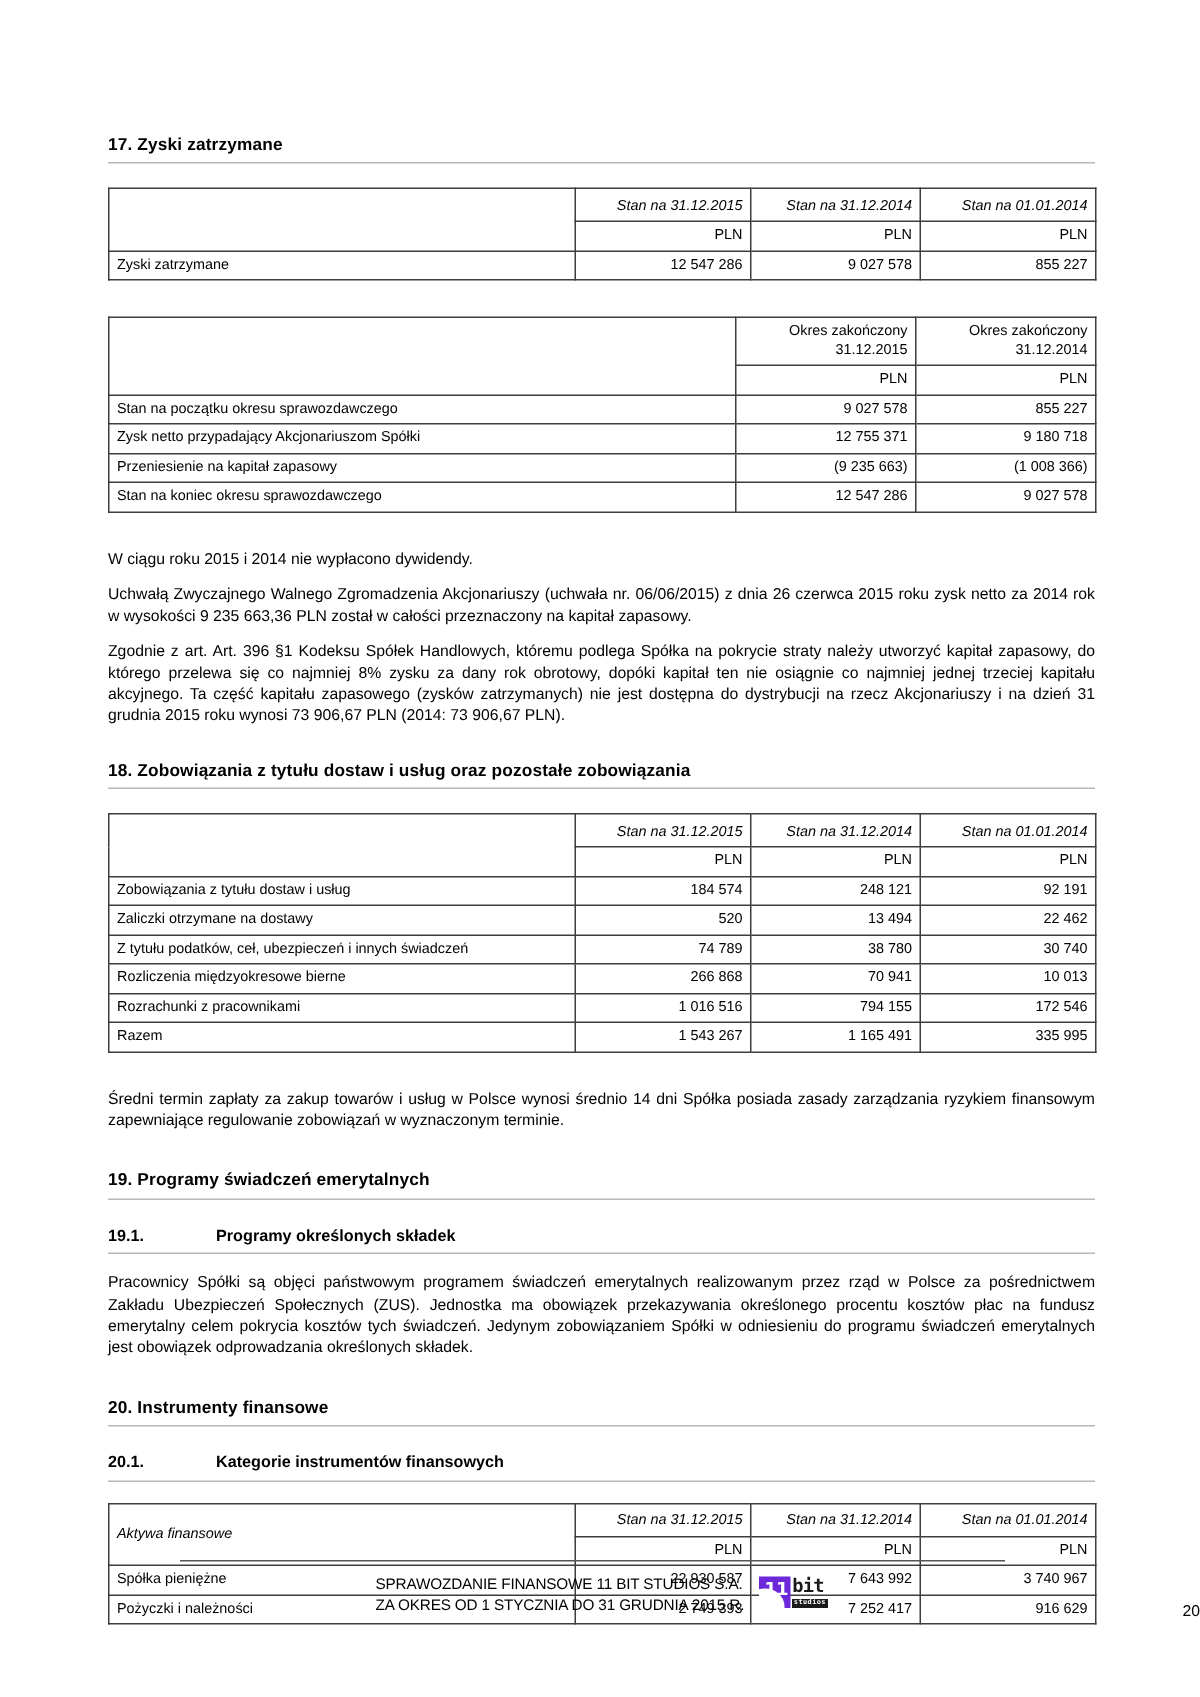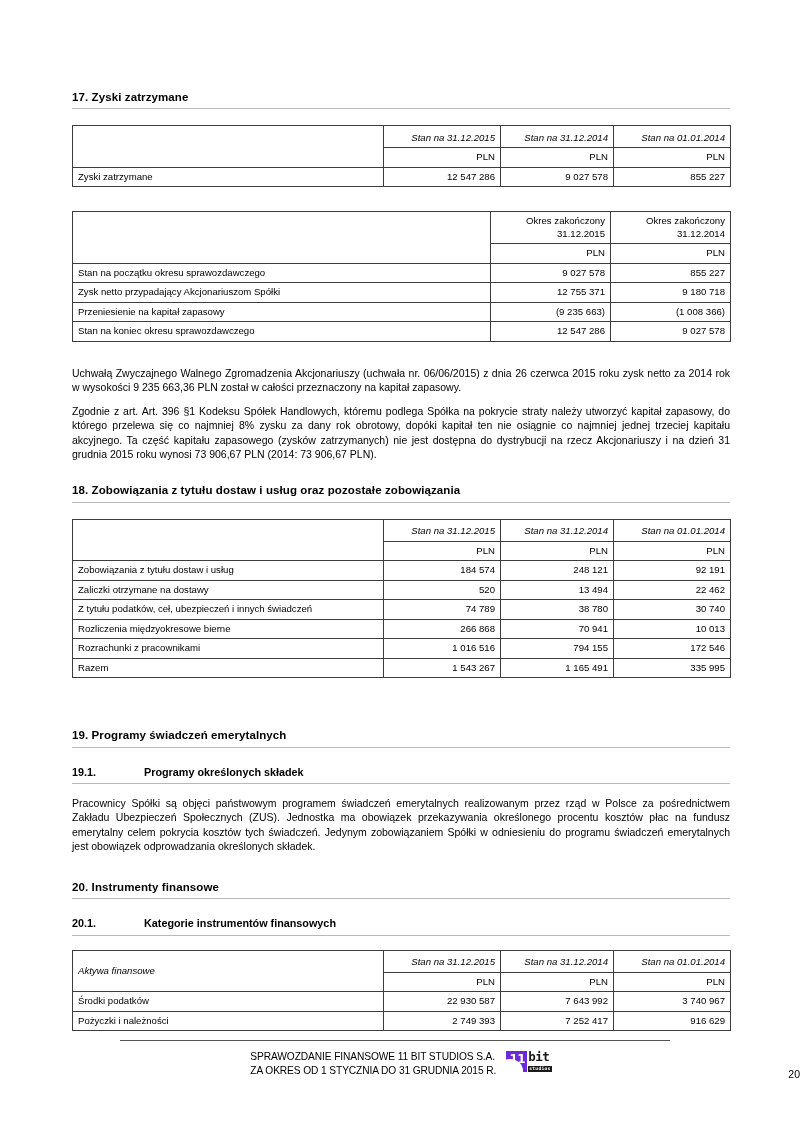--- a/index.html
+++ b/index.html
@@ -272,20 +272,21 @@
         <tr class="data-row">
           <td class="lbl b">Stan na koniec okresu sprawozdawczego</td>
           <td class="num b">12 547 286</td>
           <td class="num b">9 027 578</td>
         </tr>
       </tbody>
     </table>
 
     <div class="sp-24"></div>
 
+    <p class="para">W ciągu roku 2015 i 2014 nie wypłacono dywidendy.</p>
     <p class="para">Uchwałą Zwyczajnego Walnego Zgromadzenia Akcjonariuszy (uchwała nr. 06/06/2015) z dnia 26 czerwca 2015 roku zysk netto za 2014 rok w wysokości 9 235 663,36 PLN został w całości przeznaczony na kapitał zapasowy.</p>
     <p class="para last">Zgodnie z art. Art. 396 §1 Kodeksu Spółek Handlowych, któremu podlega Spółka na pokrycie straty należy utworzyć kapitał zapasowy, do którego przelewa się co najmniej 8% zysku za dany rok obrotowy, dopóki kapitał ten nie osiągnie co najmniej jednej trzeciej kapitału akcyjnego. Ta część kapitału zapasowego (zysków zatrzymanych) nie jest dostępna do dystrybucji na rzecz Akcjonariuszy i na dzień 31 grudnia 2015 roku wynosi 73 906,67 PLN (2014: 73 906,67 PLN).</p>
 
     <div class="sp-22"></div>
 
     <div class="h-section">18. Zobowiązania z tytułu dostaw i usług oraz pozostałe zobowiązania</div>
 
     <div class="sp-16"></div>
 
     <table class="fin">
@@ -341,20 +342,21 @@
           <td class="lbl b">Razem</td>
           <td class="num b">1 543 267</td>
           <td class="num b">1 165 491</td>
           <td class="num b">335 995</td>
         </tr>
       </tbody>
     </table>
 
     <div class="sp-24"></div>
 
+    <p class="para last">Średni termin zapłaty za zakup towarów i usług w Polsce wynosi średnio 14 dni Spółka posiada zasady zarządzania ryzykiem finansowym zapewniające regulowanie zobowiązań w wyznaczonym terminie.</p>
 
     <div class="sp-26"></div>
 
     <div class="h-section">19. Programy świadczeń emerytalnych</div>
 
     <div class="sp-18"></div>
 
     <div class="h-sub">
       <span class="num">19.1.</span>
       <span>Programy określonych składek</span>
@@ -390,21 +392,21 @@
           <td class="hd-top">Stan na 31.12.2015</td>
           <td class="hd-top">Stan na 31.12.2014</td>
           <td class="hd-top">Stan na 01.01.2014</td>
         </tr>
         <tr class="pln-row">
           <td class="hd">PLN</td>
           <td class="hd">PLN</td>
           <td class="hd">PLN</td>
         </tr>
         <tr class="data-row">
-          <td class="lbl">Środki podatków</td>
+          <td class="lbl">Spółka pieniężne</td>
           <td class="num">22 930 587</td>
           <td class="num">7 643 992</td>
           <td class="num">3 740 967</td>
         </tr>
         <tr class="data-row">
           <td class="lbl">Pożyczki i należności</td>
           <td class="num">2 749 393</td>
           <td class="num">7 252 417</td>
           <td class="num">916 629</td>
         </tr>

